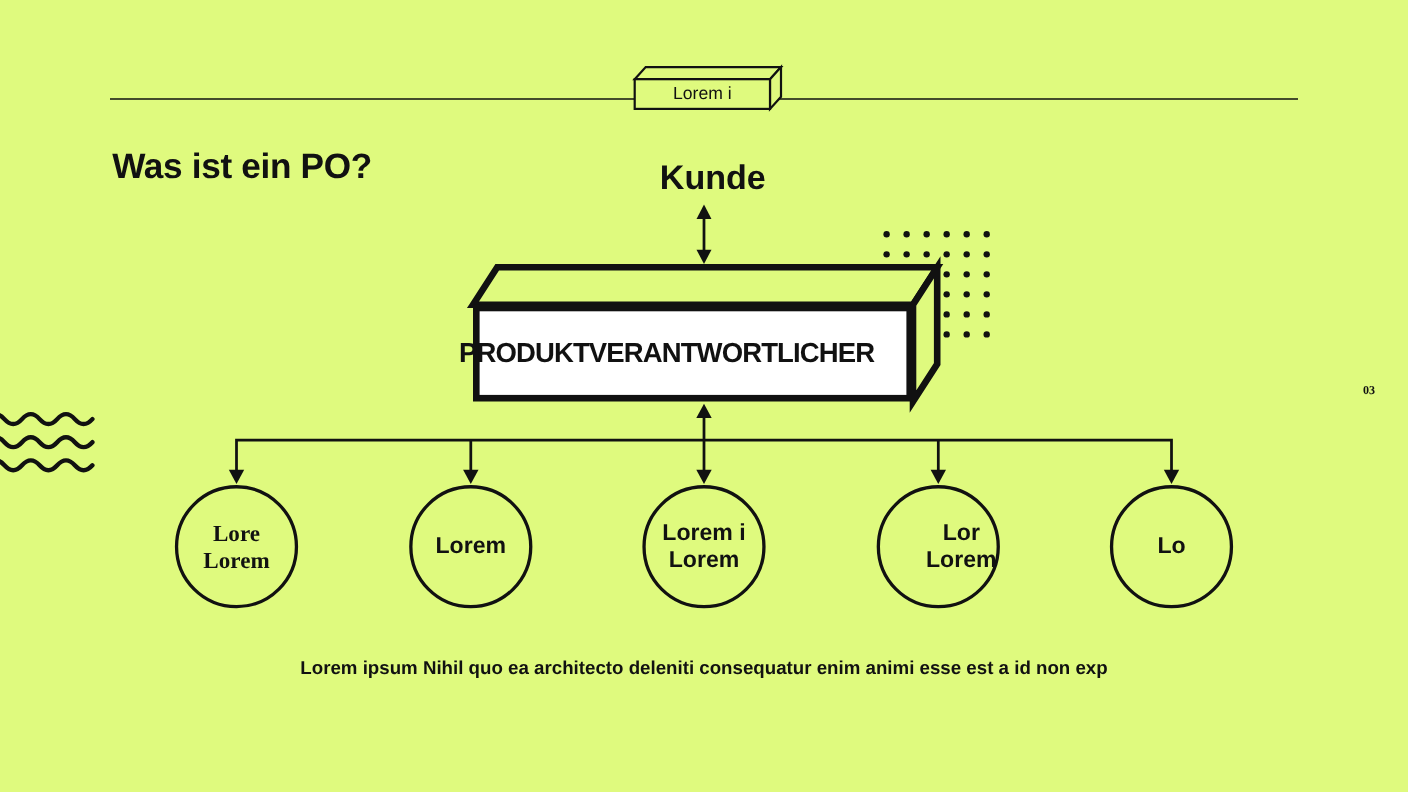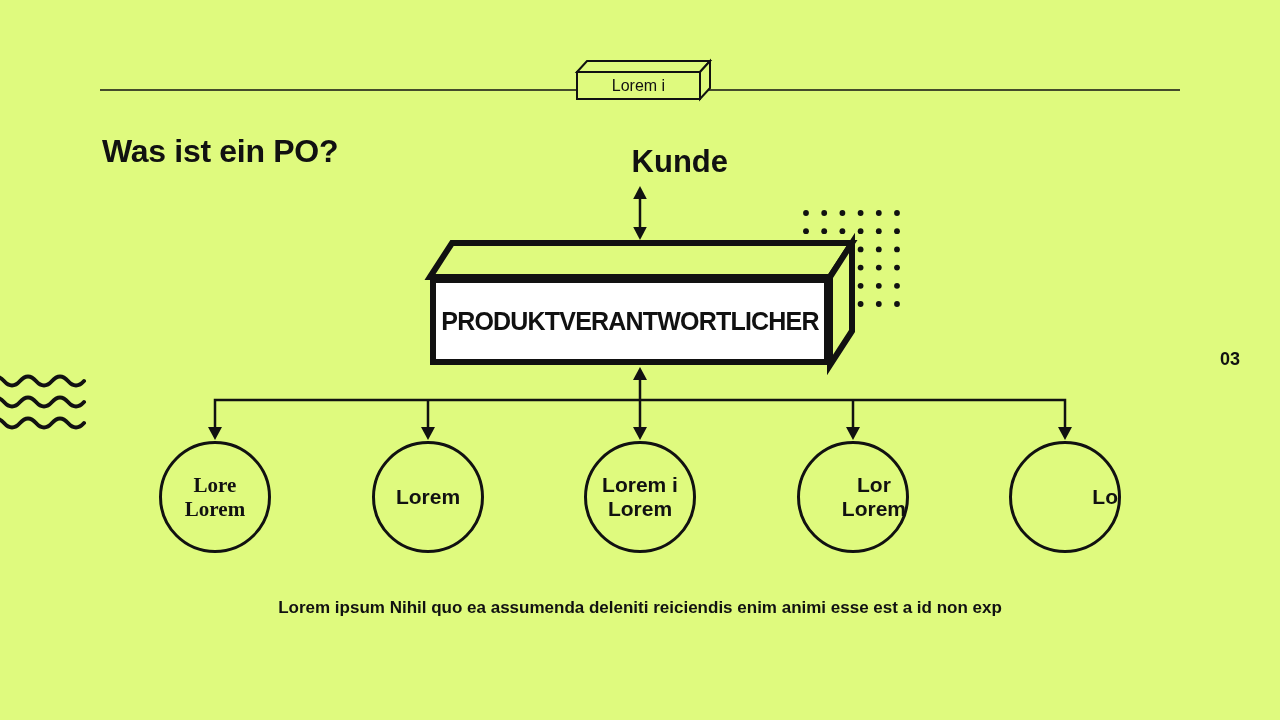--- a/index.html
+++ b/index.html
@@ -10,33 +10,33 @@
   *{box-sizing:border-box;margin:0;padding:0;}
   html,body{width:1280px;height:720px;}
   body{font-family:"Liberation Sans", sans-serif;background:#cccccc;}
   .slide{
     position:relative;width:1280px;height:720px;overflow:hidden;
     background:var(--bg);color:var(--ink);
   }
   .lineart{position:absolute;inset:0;width:1280px;height:720px;z-index:1;}
   .txt{position:absolute;z-index:2;color:var(--ink);}
   .title{left:102px;top:133px;font-size:32px;font-weight:700;letter-spacing:-0.3px;}
-  .kunde{left:528px;top:144px;width:200px;text-align:right;font-size:31px;font-weight:700;}
+  .kunde{left:548px;top:144px;width:200px;text-align:center;font-size:31px;font-weight:700;}
   .tab-label{left:577px;top:72px;width:123px;height:27px;display:flex;align-items:center;justify-content:center;font-size:16px;font-weight:400;}
-  .owner-label{left:430px;top:277px;width:400px;height:88px;display:flex;align-items:center;justify-content:center;font-size:25px;font-weight:700;letter-spacing:-0.8px;white-space:nowrap;}
+  .owner-label{left:406px;top:277px;width:400px;height:88px;display:flex;align-items:center;justify-content:center;font-size:25px;font-weight:700;letter-spacing:-0.8px;white-space:nowrap;}
   .node{
     position:absolute;z-index:2;top:441px;width:112px;height:112px;
     border:3px solid var(--ink);border-radius:50%;
     display:flex;align-items:center;justify-content:center;text-align:center;
     font-size:21px;font-weight:700;line-height:1.15;white-space:pre-line;
   }
   .node.n0{left:159px;font-family:Liberation Serif, serif;} .node.n1{left:372px;} .node.n2{left:584px;}
-  .node.n3{left:797px;justify-content:flex-end;} .node.n4{left:1009px;justify-content:flex-end;}
+  .node.n3{left:797px;justify-content:flex-end;} .node.n4{left:1009px;}
   .footer{left:0;right:0;top:594px;text-align:center;font-size:17px;font-weight:600;line-height:27px;}
-  .page-number{left:1210px;top:349px;width:40px;text-align:center;font-size:18px;font-weight:700;}
+  .page-number{left:1210px;top:349px;width:40px;text-align:right;font-size:11px;font-weight:700;font-family:Liberation Serif, serif;}
   svg .stroke{stroke:var(--ink);fill:none;}
   svg .fillbg{fill:var(--bg);stroke:var(--ink);}
   svg .fillink{fill:var(--ink);stroke:none;}
 </style>
 </head>
 <body>
 
 <div class="slide">
 
   <svg class="lineart" viewBox="0 0 1280 720" xmlns="http://www.w3.org/2000/svg">
@@ -125,17 +125,17 @@
   <div class="node n0"><span>Lore
 Lorem</span></div>
   <div class="node n1"><span>Lorem</span></div>
   <div class="node n2"><span>Lorem i
 Lorem</span></div>
   <div class="node n3"><span>Lor
 Lorem</span></div>
   <div class="node n4"><span>Lo</span></div>
 
   <div class="txt footer">
-    <div>Lorem ipsum Nihil quo ea assumenda deleniti reiciendis enim animi esse est a id non exp</div>
+    <div>Lorem ipsum Nihil quo ea architecto deleniti consequatur enim animi esse est a id non exp</div>
   </div>
 
   <div class="txt page-number">03</div>
 </div>
 
 </body></html>

